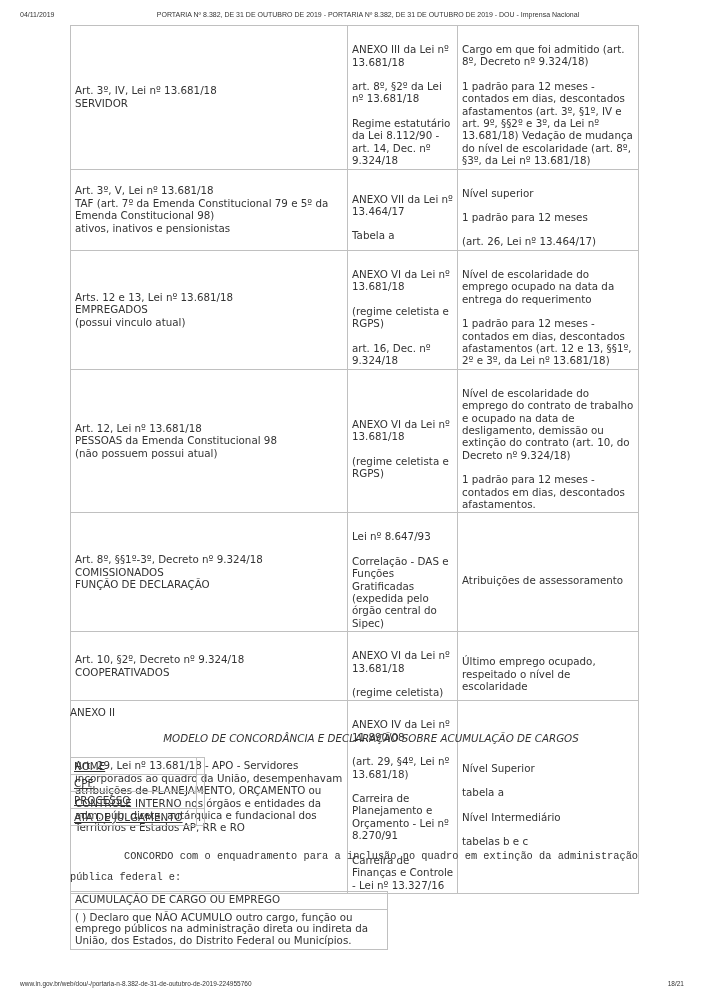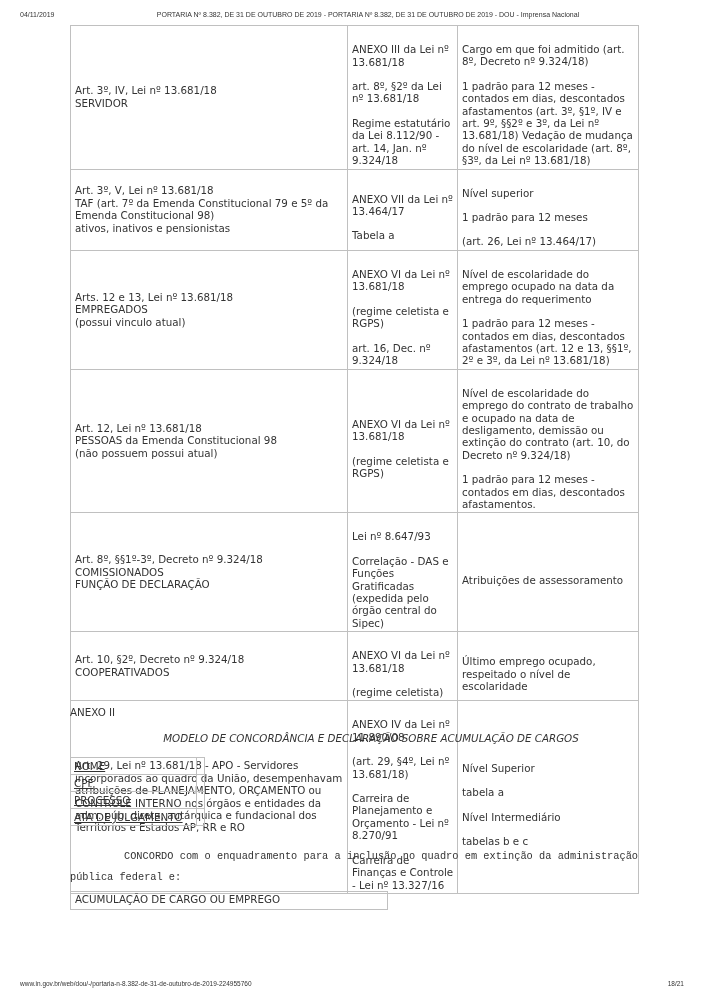--- a/index.html
+++ b/index.html
@@ -55,21 +55,21 @@
     </colgroup>
   <tbody id="main-body">
       <tr style="height: 124px;">
         <td class="c1cell">
           <span class="ln">Art. 3º, IV, Lei nº 13.681/18</span>
           <span class="ln">SERVIDOR</span>
         </td>
         <td class="c2cell">
           <span class="ln">ANEXO III da Lei nº 13.681/18</span>
           <span class="ln gap">art. 8º, §2º da Lei nº 13.681/18</span>
-          <span class="ln gap">Regime estatutário da Lei 8.112/90 - art. 14, Jan. nº 9.324/18</span>
+          <span class="ln gap">Regime estatutário da Lei 8.112/90 - art. 14, Dec. nº 9.324/18</span>
         </td>
         <td class="c3cell">
           <span class="ln">Cargo em que foi admitido (art. 8º, Decreto nº 9.324/18)</span>
           <span class="ln gap">1 padrão para 12 meses - contados em dias, descontados afastamentos (art. 3º, §1º, IV e art. 9º, §§2º e 3º, da Lei nº 13.681/18) Vedação de mudança do nível de escolaridade (art. 8º, §3º, da Lei nº 13.681/18)</span>
         </td>
       </tr>
       <tr style="height: 56px;">
         <td class="c1cell">
           <span class="ln">Art. 3º, V, Lei nº 13.681/18</span>
           <span class="ln">TAF (art. 7º da Emenda Constitucional 79 e 5º da Emenda Constitucional 98)</span>
@@ -191,19 +191,22 @@
     </tbody>
 </table>
 
 <div class="concordo"><span class="indent"></span><span>CONCORDO com o enquadramento para a inclusão no quadro em extinção da administração pública federal e:</span></div>
 
 <table class="acum">
   <tbody>
     <tr>
       <td>ACUMULAÇÃO DE CARGO OU EMPREGO</td>
     </tr>
+    <tr>
+      <td>( ) Declaro que NÃO ACUMULO outro cargo, função ou emprego públicos na administração direta ou indireta da União, dos Estados, do Distrito Federal ou Municípios.</td>
+    </tr>
   </tbody>
 </table>
 
 <div class="ftr">
   <span class="url">www.in.gov.br/web/dou/-/portaria-n-8.382-de-31-de-outubro-de-2019-224955760</span>
   <span class="page">18/21</span>
 </div>
 
 </body></html>

